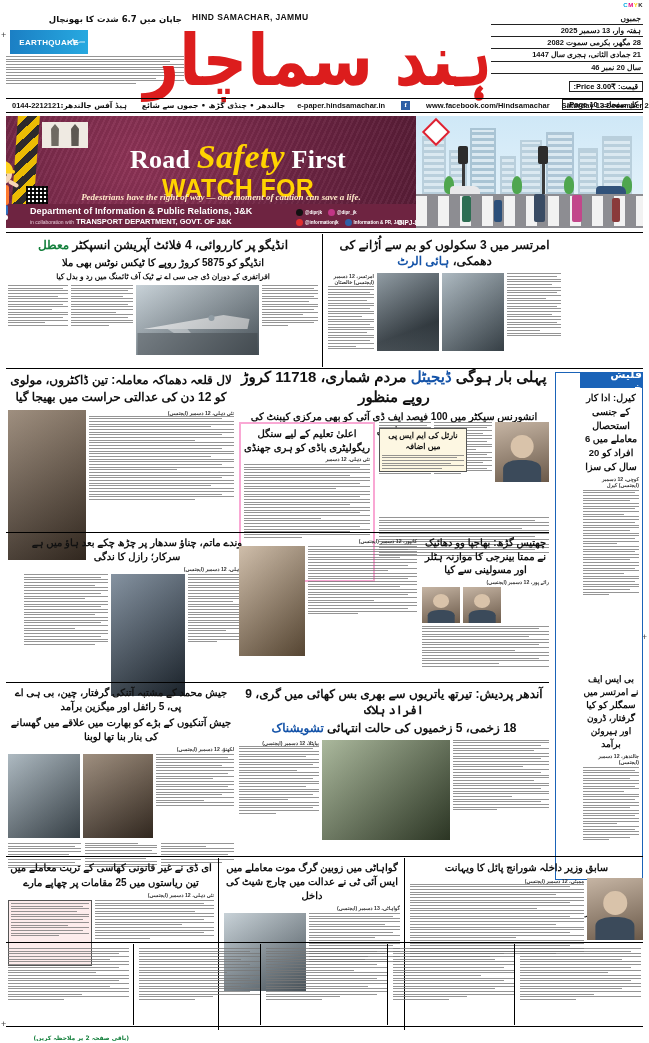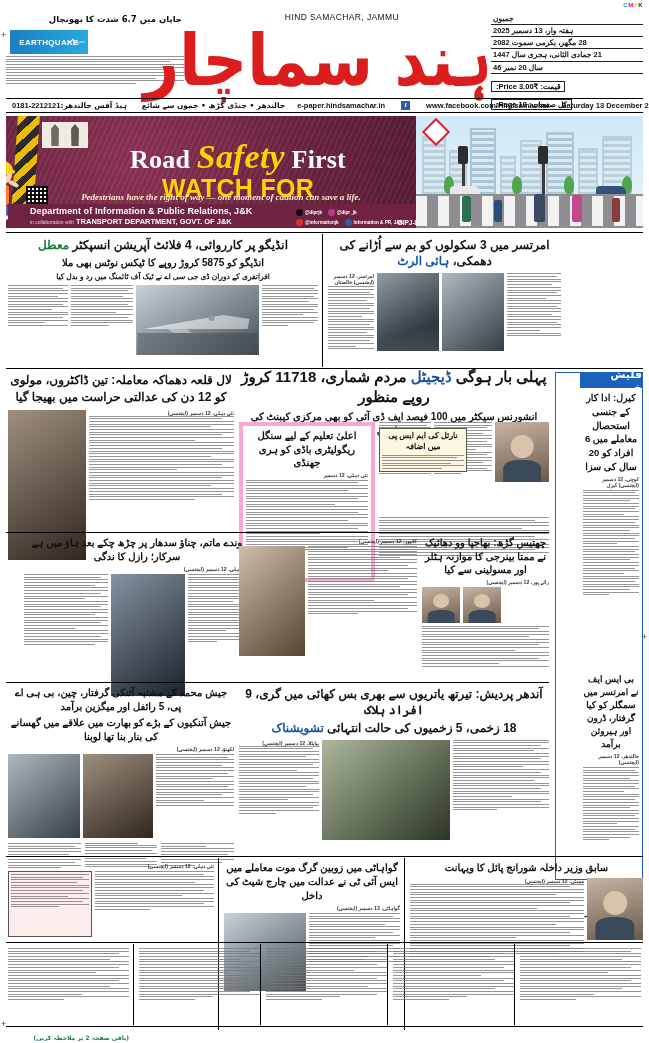--- a/index.html
+++ b/index.html
@@ -51,32 +51,32 @@
     position:absolute; left:4px; top:16px; width:78px; height:24px;
     background:linear-gradient(90deg,#1b7fc4,#27a9e0);
     display:flex; align-items:center; justify-content:center;
   }
   #quakeBadge .t { color:#fff; font-size:8px; font-weight:bold; letter-spacing:.3px;
                    font-family:"Liberation Sans", sans-serif; }
   #quakeBadge .wave { position:absolute; right:3px; top:50%; width:16px; height:10px;
                       transform:translateY(-50%); }
 
   #logoWrap { position:absolute; left:186px; top:0; width:300px; height:82px; }
-  #logoEng { position:absolute; top:-2px; left:0; right:0; text-align:center;
-             font-size:8.5px; font-weight:normal; letter-spacing:.4px; color:#111; }
+  #logoEng { position:absolute; top:-2px; left:0; right:0; 
+             font-size:8.5px; font-weight:bold; letter-spacing:.4px; color:#111; }
   #logoUrdu {
     position:absolute; top:4px; left:0; right:0; text-align:center;
     font-size:62px; line-height:76px; font-weight:bold; color:#dc1d1d;
     direction:rtl; font-family:"DejaVu Sans", sans-serif;
     letter-spacing:-2px; white-space:nowrap; transform:scaleY(1.14);
     transform-origin:center top;
   }
 
   #infoBox { position:absolute; right:0; top:0; width:152px; height:82px;
-             direction:rtl; text-align:left; }
+             direction:rtl; text-align:right; }
   #infoBox .r { font-size:7.5px; font-weight:bold; color:#111; line-height:1.35;
                 padding:0 2px; }
   #infoBox .r.u { border-bottom:1px solid #222; display:block; margin-bottom:1px; }
   #infoBox .box { border:1px solid #222; display:inline-block; padding:0 4px;
                   margin-top:1px; font-size:7.5px; font-weight:bold; }
 
   
   #barWrap { position:absolute; left:6px; right:6px; top:98px; height:15px;
              border-top:1.4px solid #000; border-bottom:1.4px solid #000;
              display:flex; align-items:center; font-size:7.5px; font-weight:bold;
@@ -190,21 +190,21 @@
 
   
   #flash { position:absolute; border:1.4px solid #1a63b8;padding-left:24px; }
   #flashHdr { background:#1a63b8; height:15px; display:flex; align-items:center;
               justify-content:center; }
   #flashHdr .t { color:#fff; font-size:11px; font-weight:bold; direction:rtl;
                  font-family:"DejaVu Sans", sans-serif; letter-spacing:.5px; }
   .flash-hl { direction:rtl; text-align:center; font-size:9.5px; font-weight:bold;
               color:#111; line-height:1.45; padding:3px 3px 2px; }
 
-  .boxred { border:4px solid #f9a8d4; }
+  .boxred { border:2px solid #f9a8d4; }
   .boxgry { border:1px solid #555; }
   .tintyellow { background:#fdf7e2; }
   .tintpink  { background:#fdecec; }
 
   .u-lg { font-size:15px; }
   .u-md { font-size:12px; }
   .u-sm { font-size:10px; }
   .u-xs { font-size:8px; }
 </style>
 </head>
@@ -263,21 +263,21 @@
       <div class="box">
         <span>کل صفحات:</span>
         <span>10</span>
         <span>Page:</span>
       </div>
     </div>
   </div>
 
   <div id="barWrap">
     <div class="cell">
-      <span>0181-2212121</span>
+      <span>0144-2212121</span>
       <span style="margin-right:3px" class="urdu">ہیڈ آفس جالندھر:</span>
     </div>
     <div class="div"></div>
     <div class="cell urdu">جالندھر • چنڈی گڑھ • جموں سے شائع</div>
     <div class="div"></div>
     <div class="cell">e-paper.hindsamachar.in</div>
     <div class="cell">
         <span class="fb-ic">f</span>
       </div>
     <div class="cell grow">www.facebook.com/Hindsamachar</div>
@@ -1135,20 +1135,21 @@
               <div class="ln s3"></div>
             <div class="ln s1"></div>
               <div class="ln s5"></div>
               <div class="ln s1"></div>
           </div>
         </div>
       </div>
     </div>
 
     <div class="panel" style="left:2px;top:629px;width:206px;">
+      <div class="hl u-sm" style="line-height:1.45">ای ڈی نے غیر قانونی کھاسی کے تربت معاملے میں تین ریاستوں میں 25 مقامات پر چھاپے مارے</div>
       <div class="dateline" style="margin-top:2px">نئی دہلی، 12 دسمبر (ایجنسی)</div>
       <div style="display:flex;gap:3px;margin-top:2px">
         <div class="panel tintpink boxgry" style="position:relative;width:84px;height:66px;padding:2px">
           <div class="copy dense" style="height:58px">
             <div class="ln s1"></div>
               <div class="ln s2"></div>
               <div class="ln s1"></div>
               <div class="ln s3"></div>
             <div class="ln s1"></div>
               <div class="ln s1"></div>

